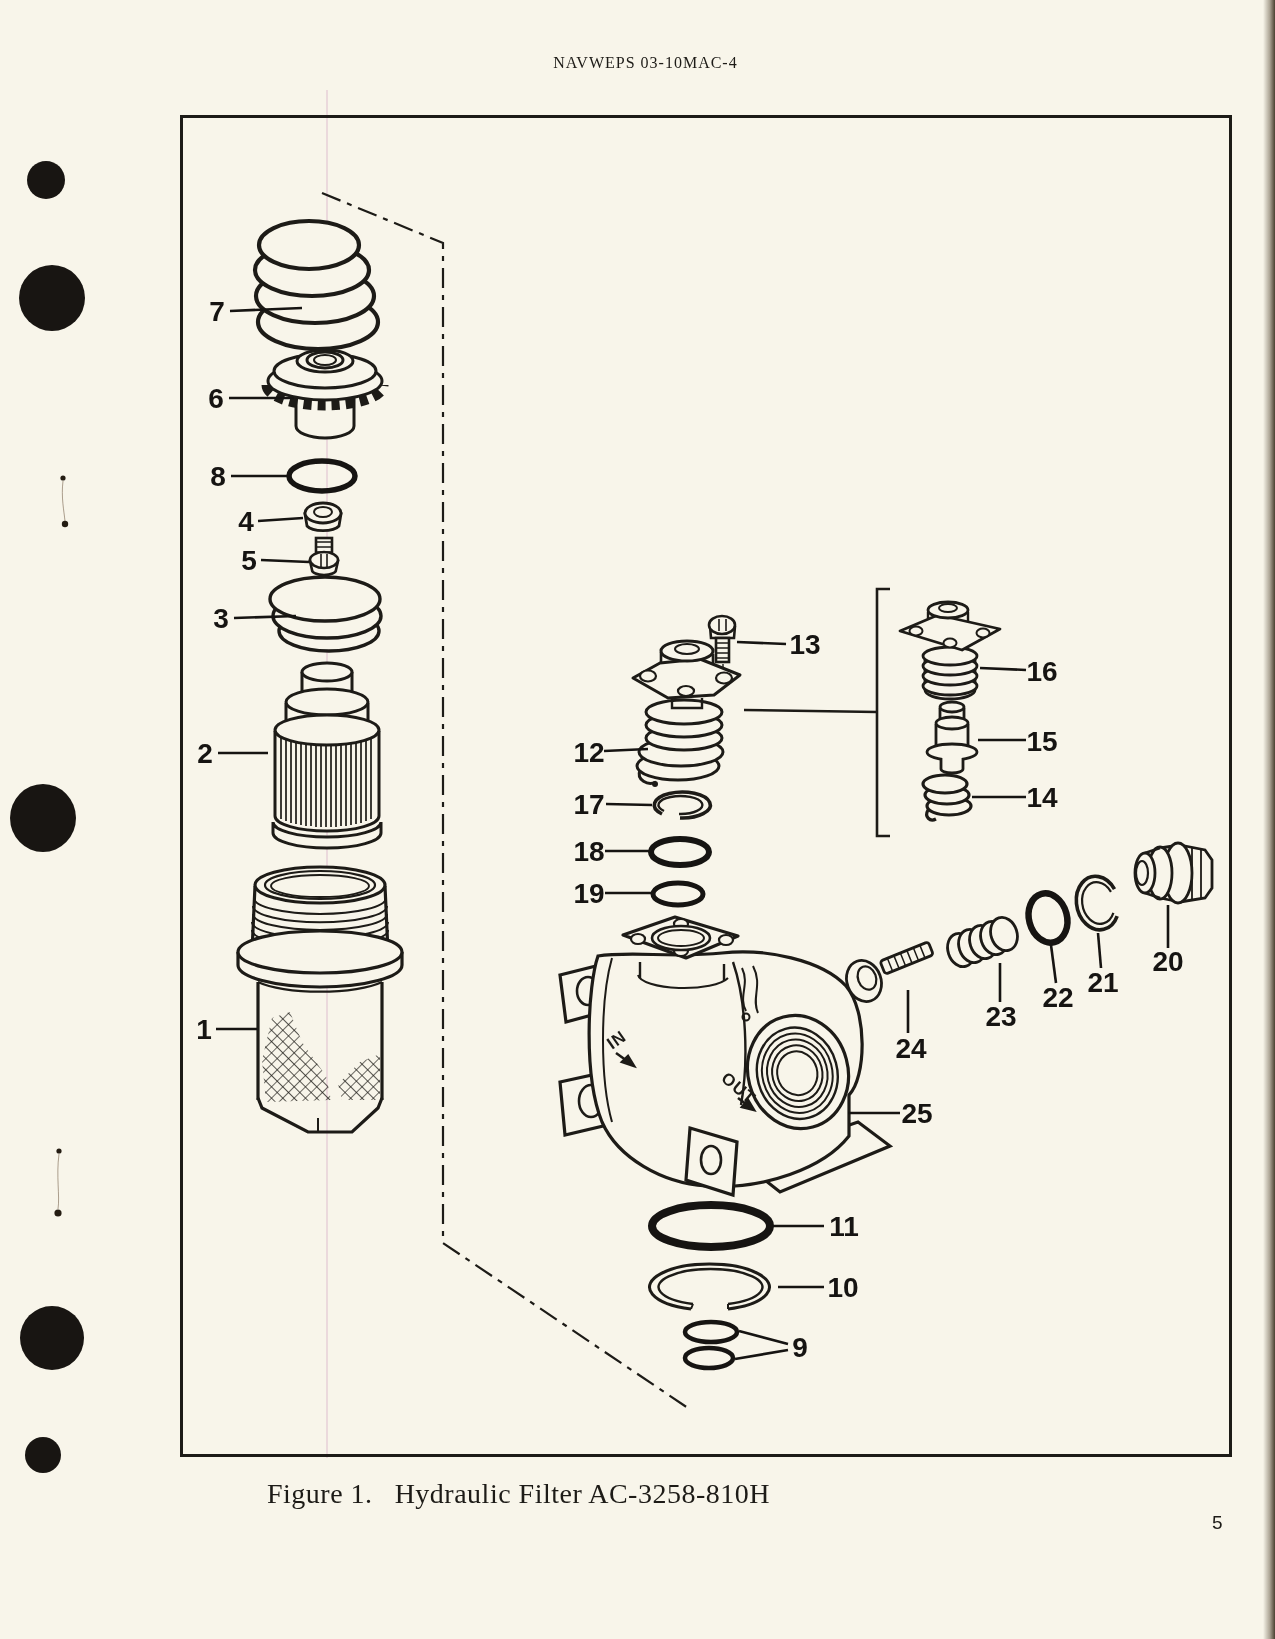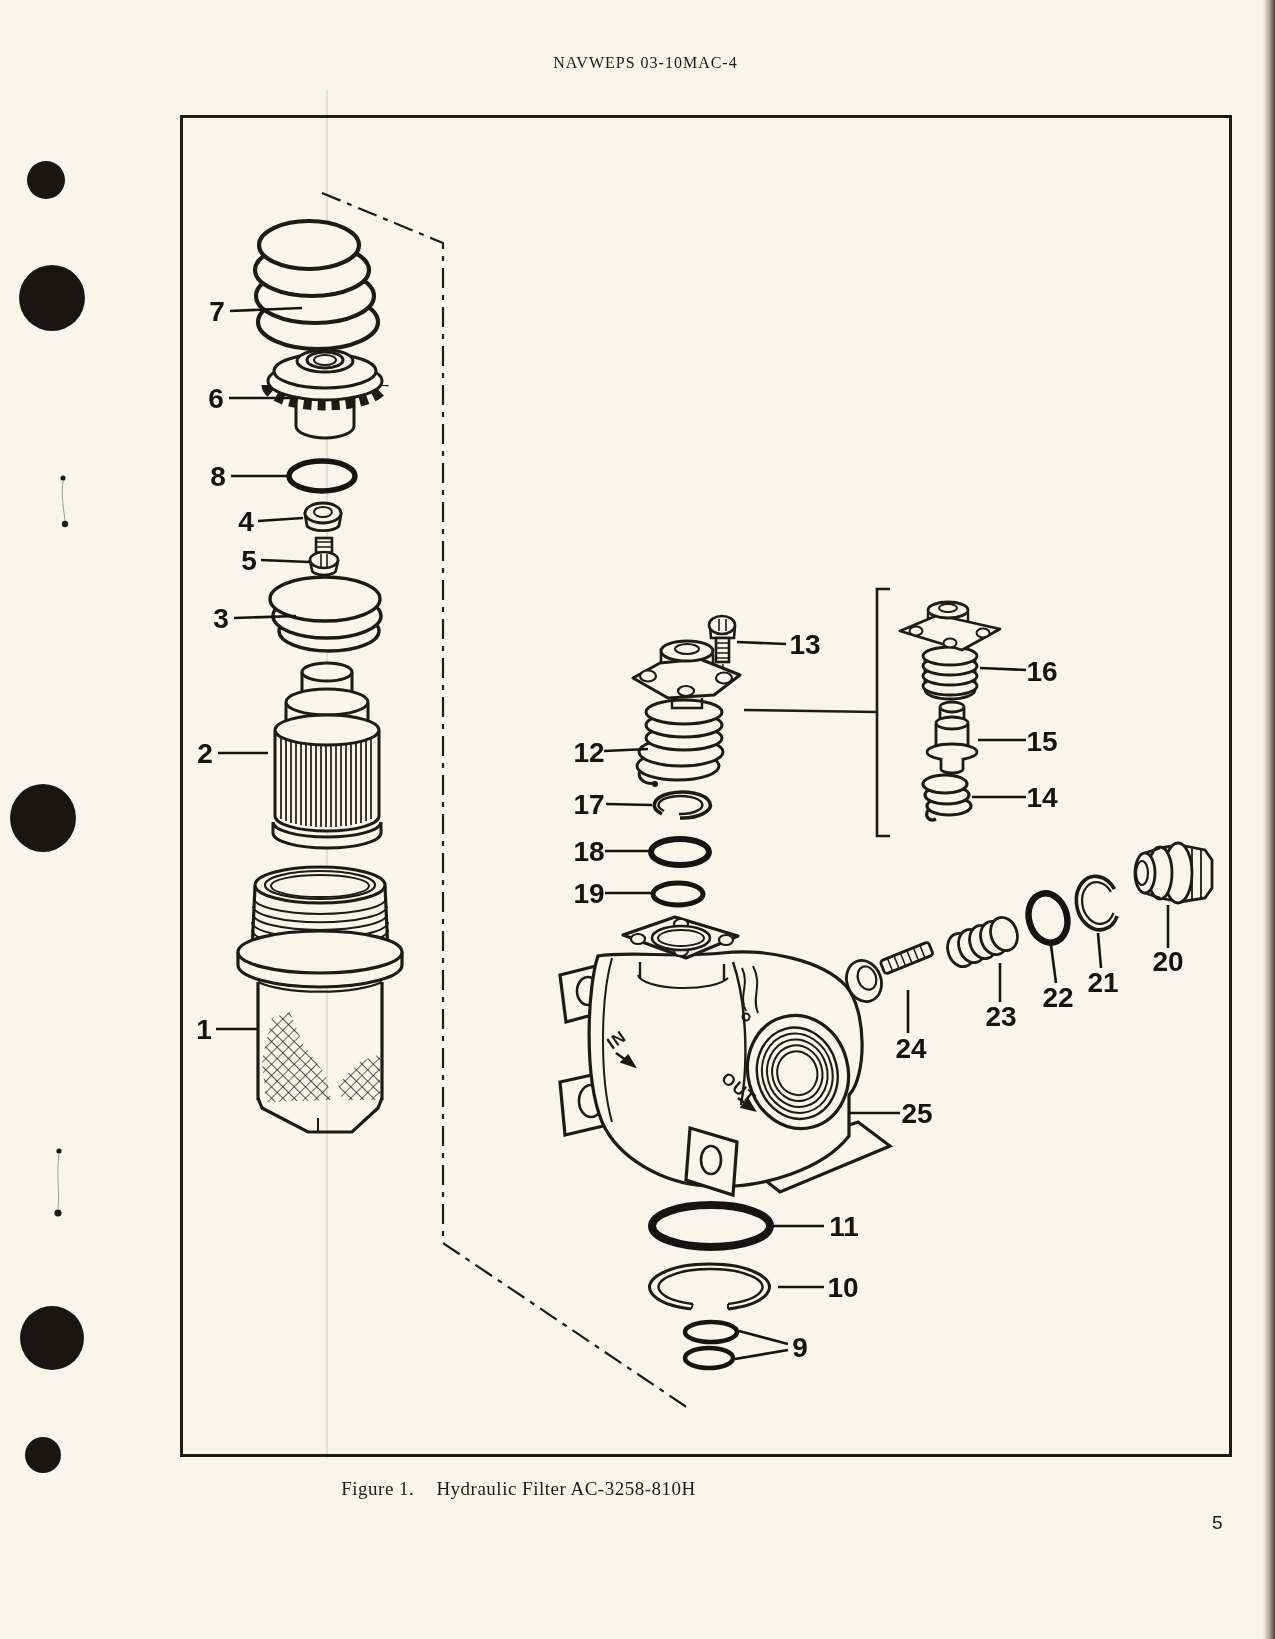--- a/index.html
+++ b/index.html
@@ -12,21 +12,21 @@
   .header{
     position:absolute;top:54px;left:0;width:1275px;
     text-align:center;font-size:16px;letter-spacing:1px;padding-left:8px;
   }
   .figure-box{
     position:absolute;left:180px;top:115px;width:1052px;height:1342px;
     border:3px solid #1d1b17;box-sizing:border-box;background:transparent;
   }
   .caption{
     position:absolute;top:1478px;left:0;width:1037px;
-    text-align:center;font-size:19px;letter-spacing:0.5px;
+    text-align:center;font-size:28px;letter-spacing:0.5px;
   }
   .caption .gap{display:inline-block;width:22px;}
   .page-number{
     position:absolute;top:1512px;left:1212px;
     font-family:"Liberation Sans", sans-serif;font-size:19px;
   }
   .edge-shadow{
     position:absolute;top:0;right:0;width:12px;height:1639px;
     background:linear-gradient(to right, rgba(0,0,0,0), rgba(84,70,50,0.45) 55%, #4a4030);
   }

